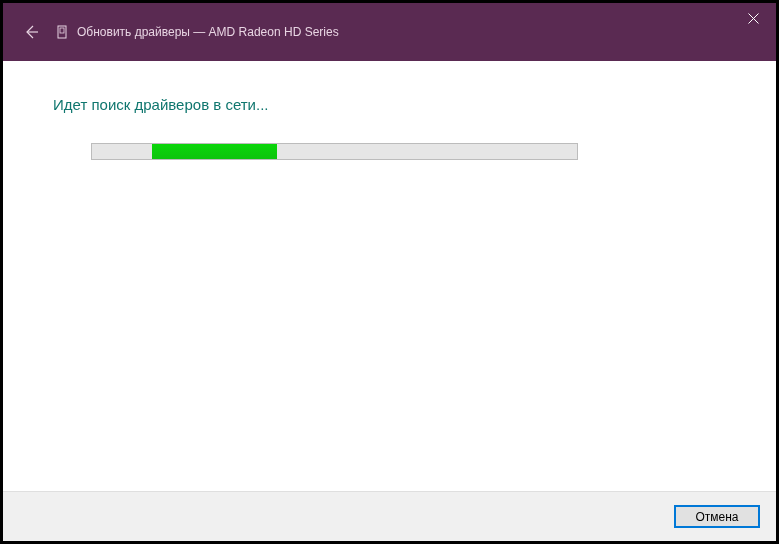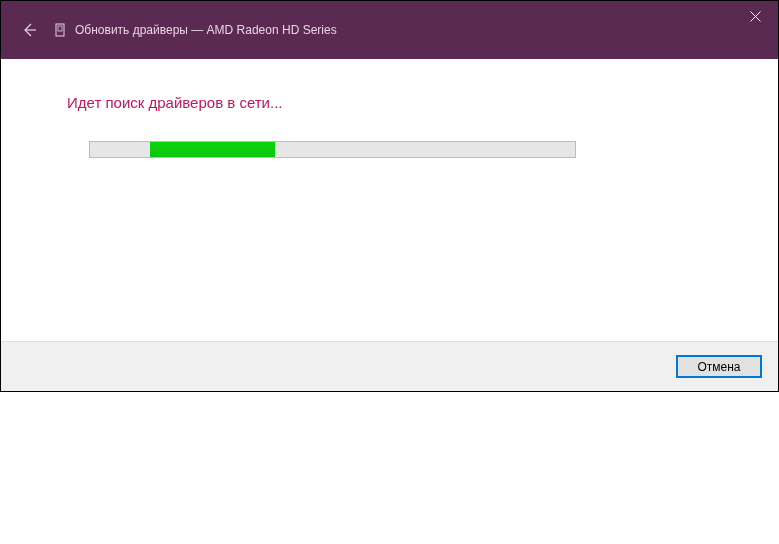--- a/index.html
+++ b/index.html
@@ -9,22 +9,22 @@
     }
     body {
       font-family: 'Segoe UI', Tahoma, sans-serif;
       background: #fff;
       width: 779px;
       height: 544px;
       overflow: hidden;
     }
     .window {
       width: 779px;
-      height: 392px;
-      border: 1px solid #000000;
+      height: 544px;
+      border: 3px solid #000000;
       background: #fff;
       position: relative;
     }
     .titlebar {
       height: 58px;
       background: #5a2a52;
       display: flex;
       align-items: center;
       position: relative;
       color: #e8d5e3;
@@ -71,24 +71,23 @@
       cursor: pointer;
     }
     .close-btn svg {
       width: 11px;
       height: 11px;
     }
     .content {
       padding: 35px 50px 0 50px;
     }
     .heading {
-      color: #be185d;
+      color: #0f766e;
       font-size: 15px;
       font-weight: 400;
-      margin-left: 16px;
     }
     .progress-container {
       margin-top: 30px;
       margin-left: 38px;
       width: 487px;
       height: 17px;
       background: #e6e6e6;
       border: 1px solid #bcbcbc;
       position: relative;
       overflow: hidden;

